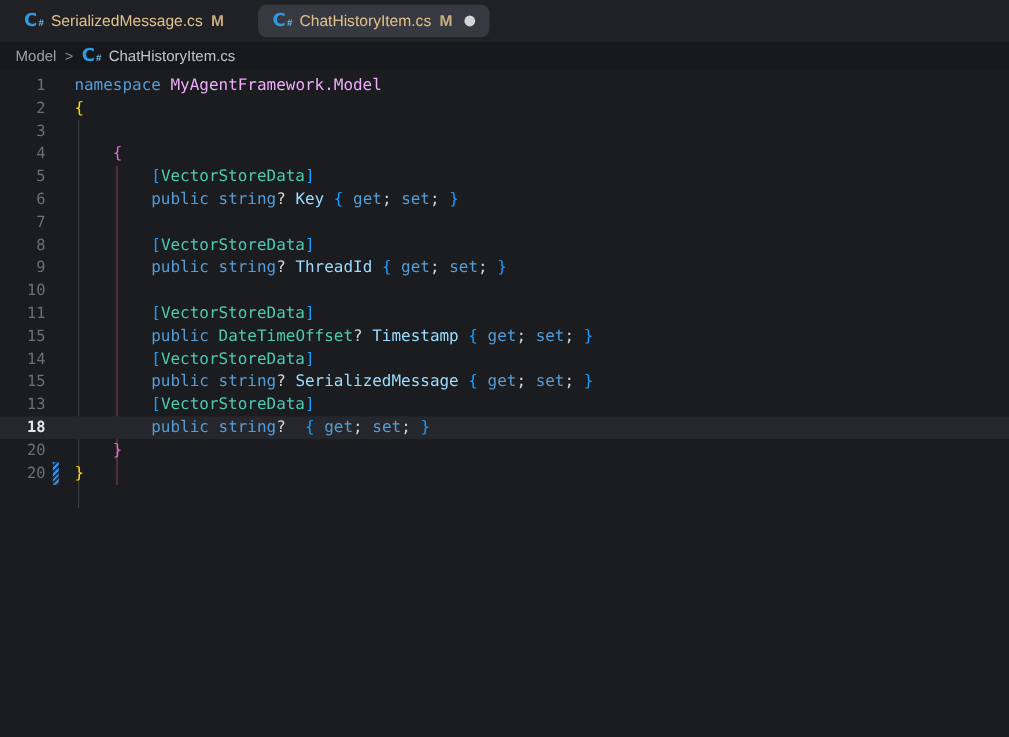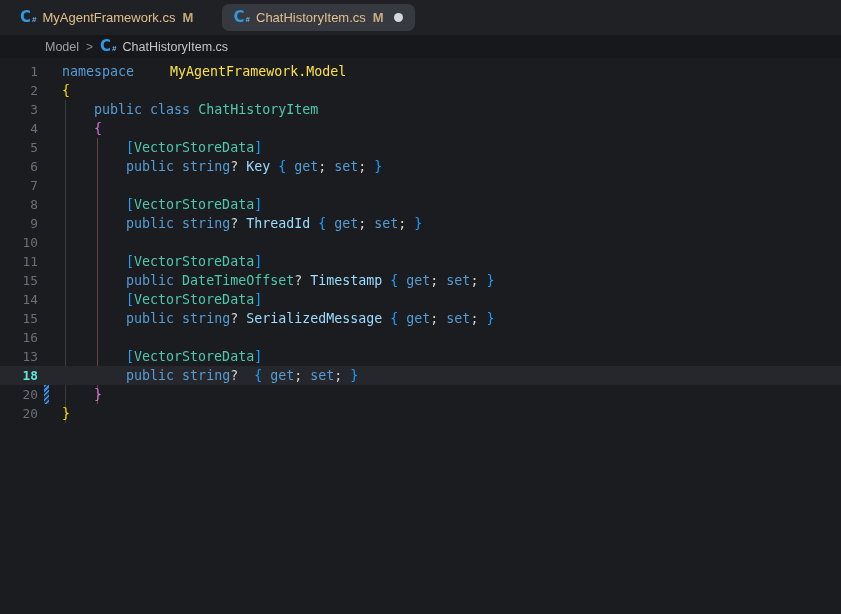--- a/index.html
+++ b/index.html
@@ -38,21 +38,21 @@
   .cs-icon { display:inline-flex; align-items:baseline; line-height:1; flex:none; }
   .cs-icon b { color:#2f9ae0; font-size:15px; font-weight:bold; font-family:"DejaVu Sans", sans-serif; }
   .cs-icon i { color:#6db9ec; font-size:8px; font-style:normal; font-weight:bold; margin-left:1px; }
   
   .breadcrumbs {
     height:23px; background:#17181b;
     display:flex; align-items:center;
     padding-left:13px;
     font-size:12.5px; color:#9da1a6;
   }
-  .breadcrumbs .crumb { cursor:pointer;margin-left:32px; }
+  .breadcrumbs .crumb { cursor:pointer; }
   .breadcrumbs .sep { margin:0 7px; color:#84888d; font-size:12px; }
   .breadcrumbs .file { color:#c2c5c9; margin-left:6px; }
   
   .editor {
     position:relative;
     height:556px;
     background:#1a1c20;
     padding-top:4px;
     font-family:"DejaVu Sans Mono", monospace;
     font-size:13.3px; line-height:19px;
@@ -63,36 +63,36 @@
     background:repeating-linear-gradient(135deg,
       #3b8eea 0px, #3b8eea 1.6px,
       rgba(59,142,234,.22) 1.6px, rgba(59,142,234,.22) 3.4px);
   }
   .line { display:flex; height:19px; position:relative; z-index:2; }
   .line.current { background:#25272c; }
   .num {
     flex:none; width:38px; text-align:right;
     color:#6b7077; font-size:12.8px; cursor:pointer;
   }
-  .line.current .num { color:#5eead4; font-weight:bold; }
+  .line.current .num { color:#e5e5e5; font-weight:bold; }
   .deco { flex:none; width:24px; }
   .code { white-space:pre; color:#d4d4d4; cursor:text; }
 </style>
 </head>
 <body>
 
 <div class="window">
 
   <div class="tabbar">
     <div class="tab">
       <span class="cs-icon">
           <b>C</b>
           <i>#</i>
         </span>
-      <span class="label">MyAgentFramework.cs</span>
+      <span class="label">SerializedMessage.cs</span>
       <span class="badge">M</span>
     </div>
     <div class="tab active">
       <span class="cs-icon">
           <b>C</b>
           <i>#</i>
         </span>
       <span class="label">ChatHistoryItem.cs</span>
       <span class="badge">M</span>
       <span class="dot"></span>
@@ -109,31 +109,30 @@
     <span class="crumb file">ChatHistoryItem.cs</span>
   </div>
 
   <div class="editor">
       <div class="guide" style="left: 65px; top: 42px; height: 323px; background: rgb(58, 62, 67);"></div>
       <div class="guide" style="left: 97px; top: 80px; height: 266px; background: rgb(111, 64, 73);"></div>
       <div class="gitmark" style="top: 327px;"></div>
       <div class="line">
         <span class="num">1</span>
         <span class="deco"></span>
-        <span class="code"><span style="color: rgb(86, 156, 214);">namespace</span><span style="color: rgb(212, 212, 212);"> </span><span style="color: #fde047; margin-left: 28px;">MyAgentFramework.Model</span></span>
+        <span class="code"><span style="color: rgb(86, 156, 214);">namespace</span><span style="color: rgb(212, 212, 212);"> </span><span style="color: #f0abfc;">MyAgentFramework.Model</span></span>
       </div>
       <div class="line">
         <span class="num">2</span>
         <span class="deco"></span>
         <span class="code"><span style="color: rgb(255, 215, 0);">{</span></span>
       </div>
       <div class="line">
         <span class="num">3</span>
         <span class="deco"></span>
-        <span class="code"><span style="color: rgb(212, 212, 212);">    </span><span style="color: rgb(86, 156, 214);">public</span><span style="color: rgb(212, 212, 212);"> </span><span style="color: rgb(86, 156, 214);">class</span><span style="color: rgb(212, 212, 212);"> </span><span style="color: rgb(78, 201, 176);">ChatHistoryItem</span></span>
       </div>
       <div class="line">
         <span class="num">4</span>
         <span class="deco"></span>
         <span class="code"><span style="color: rgb(212, 212, 212);">    </span><span style="color: rgb(218, 112, 214);">{</span></span>
       </div>
       <div class="line">
         <span class="num">5</span>
         <span class="deco"></span>
         <span class="code"><span style="color: rgb(212, 212, 212);">        </span><span style="color: rgb(23, 159, 255);">[</span><span style="color: rgb(78, 201, 176);">VectorStoreData</span><span style="color: rgb(23, 159, 255);">]</span></span>
@@ -175,25 +174,20 @@
       </div>
       <div class="line">
         <span class="num">14</span>
         <span class="deco"></span>
         <span class="code"><span style="color: rgb(212, 212, 212);">        </span><span style="color: rgb(23, 159, 255);">[</span><span style="color: rgb(78, 201, 176);">VectorStoreData</span><span style="color: rgb(23, 159, 255);">]</span></span>
       </div>
       <div class="line">
         <span class="num">15</span>
         <span class="deco"></span>
         <span class="code"><span style="color: rgb(212, 212, 212);">        </span><span style="color: rgb(86, 156, 214);">public</span><span style="color: rgb(212, 212, 212);"> </span><span style="color: rgb(86, 156, 214);">string</span><span style="color: rgb(212, 212, 212);">? </span><span style="color: rgb(156, 220, 254);">SerializedMessage</span><span style="color: rgb(212, 212, 212);"> </span><span style="color: rgb(23, 159, 255);">{</span><span style="color: rgb(212, 212, 212);"> </span><span style="color: rgb(86, 156, 214);">get</span><span style="color: rgb(212, 212, 212);">; </span><span style="color: rgb(86, 156, 214);">set</span><span style="color: rgb(212, 212, 212);">; </span><span style="color: rgb(23, 159, 255);">}</span></span>
-      </div>
-      <div class="line">
-        <span class="num">16</span>
-        <span class="deco"></span>
-        <span class="code"></span>
       </div>
       <div class="line">
         <span class="num">13</span>
         <span class="deco"></span>
         <span class="code"><span style="color: rgb(212, 212, 212);">        </span><span style="color: rgb(23, 159, 255);">[</span><span style="color: rgb(78, 201, 176);">VectorStoreData</span><span style="color: rgb(23, 159, 255);">]</span></span>
       </div>
       <div class="line current">
         <span class="num">18</span>
         <span class="deco"></span>
         <span class="code"><span style="color: rgb(212, 212, 212);">        </span><span style="color: rgb(86, 156, 214);">public</span><span style="color: rgb(212, 212, 212);"> </span><span style="color: rgb(86, 156, 214);">string</span><span style="color: rgb(212, 212, 212);">?  </span><span style="color: rgb(23, 159, 255);">{</span><span style="color: rgb(212, 212, 212);"> </span><span style="color: rgb(86, 156, 214);">get</span><span style="color: rgb(212, 212, 212);">; </span><span style="color: rgb(86, 156, 214);">set</span><span style="color: rgb(212, 212, 212);">; </span><span style="color: rgb(23, 159, 255);">}</span></span>

